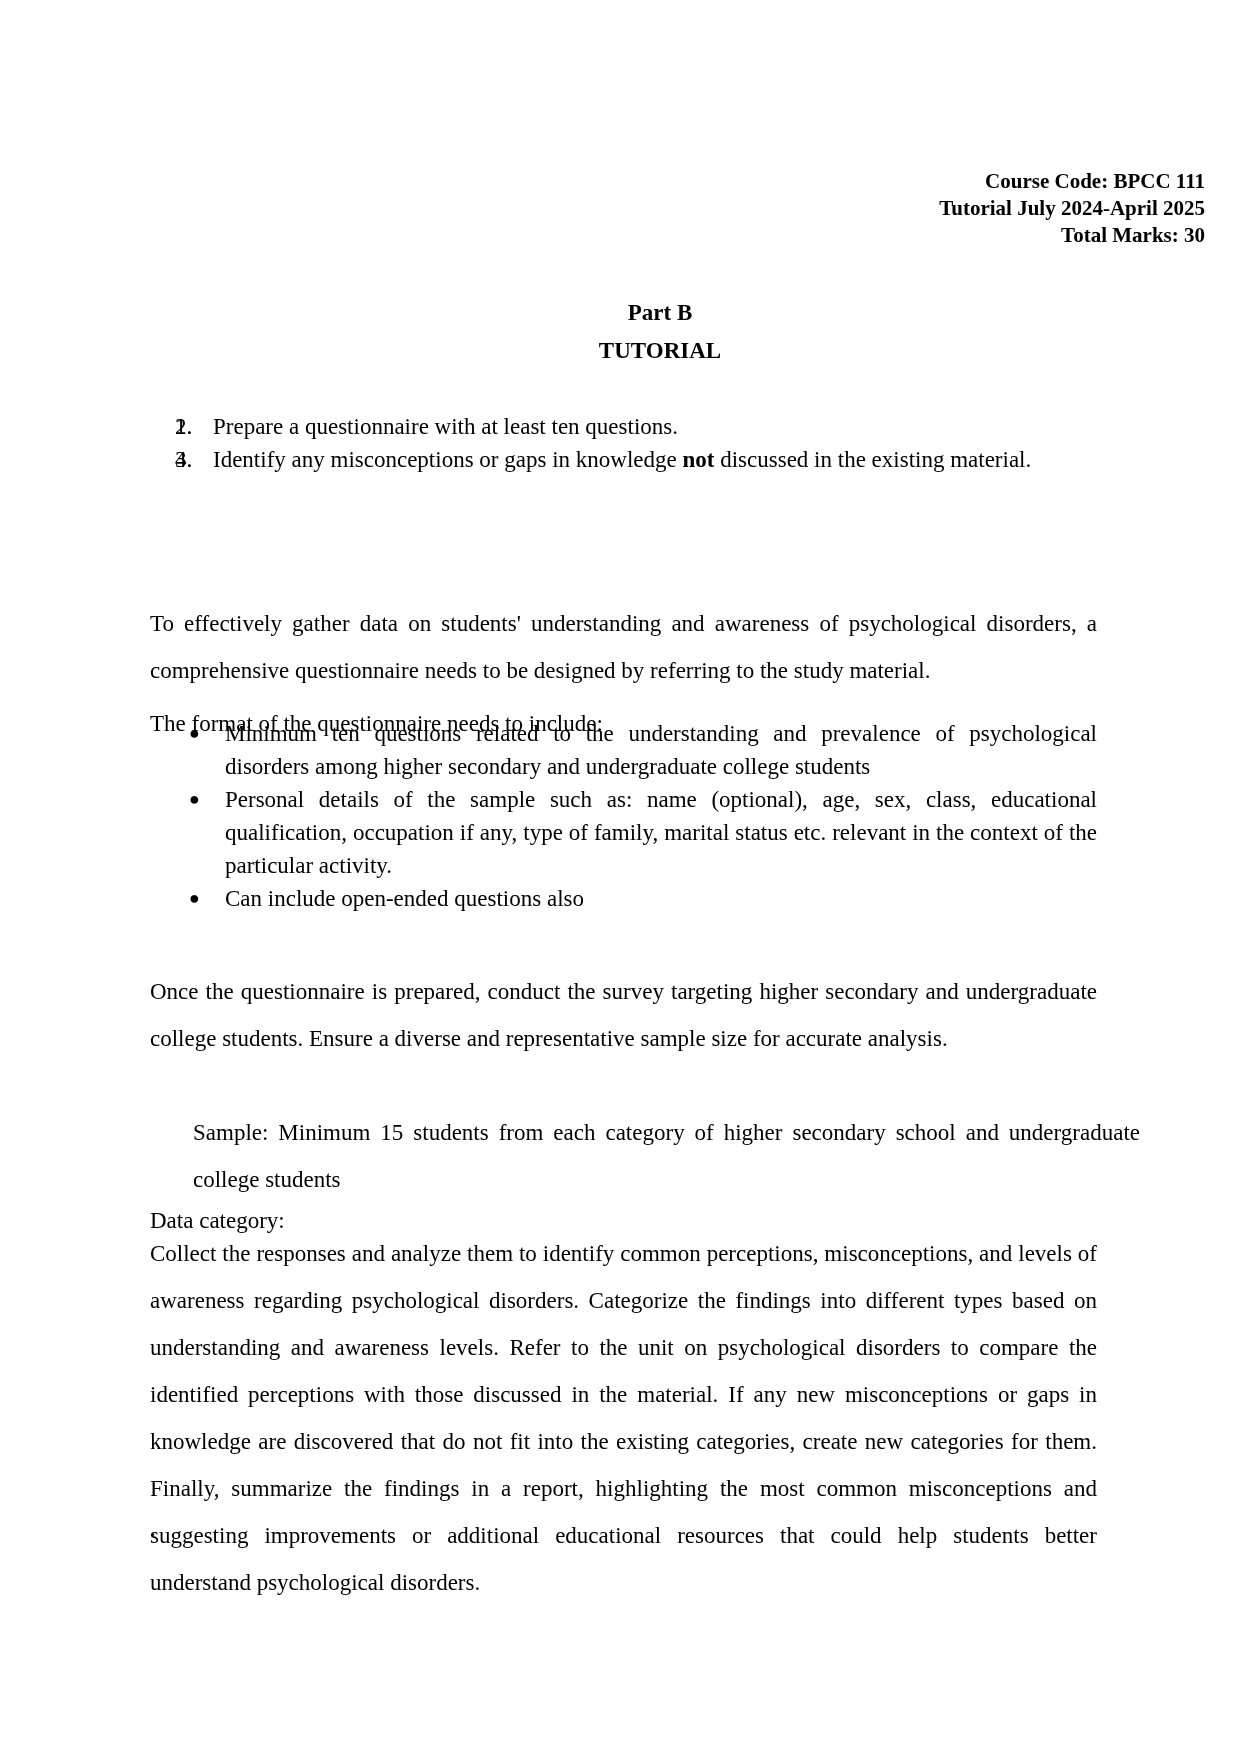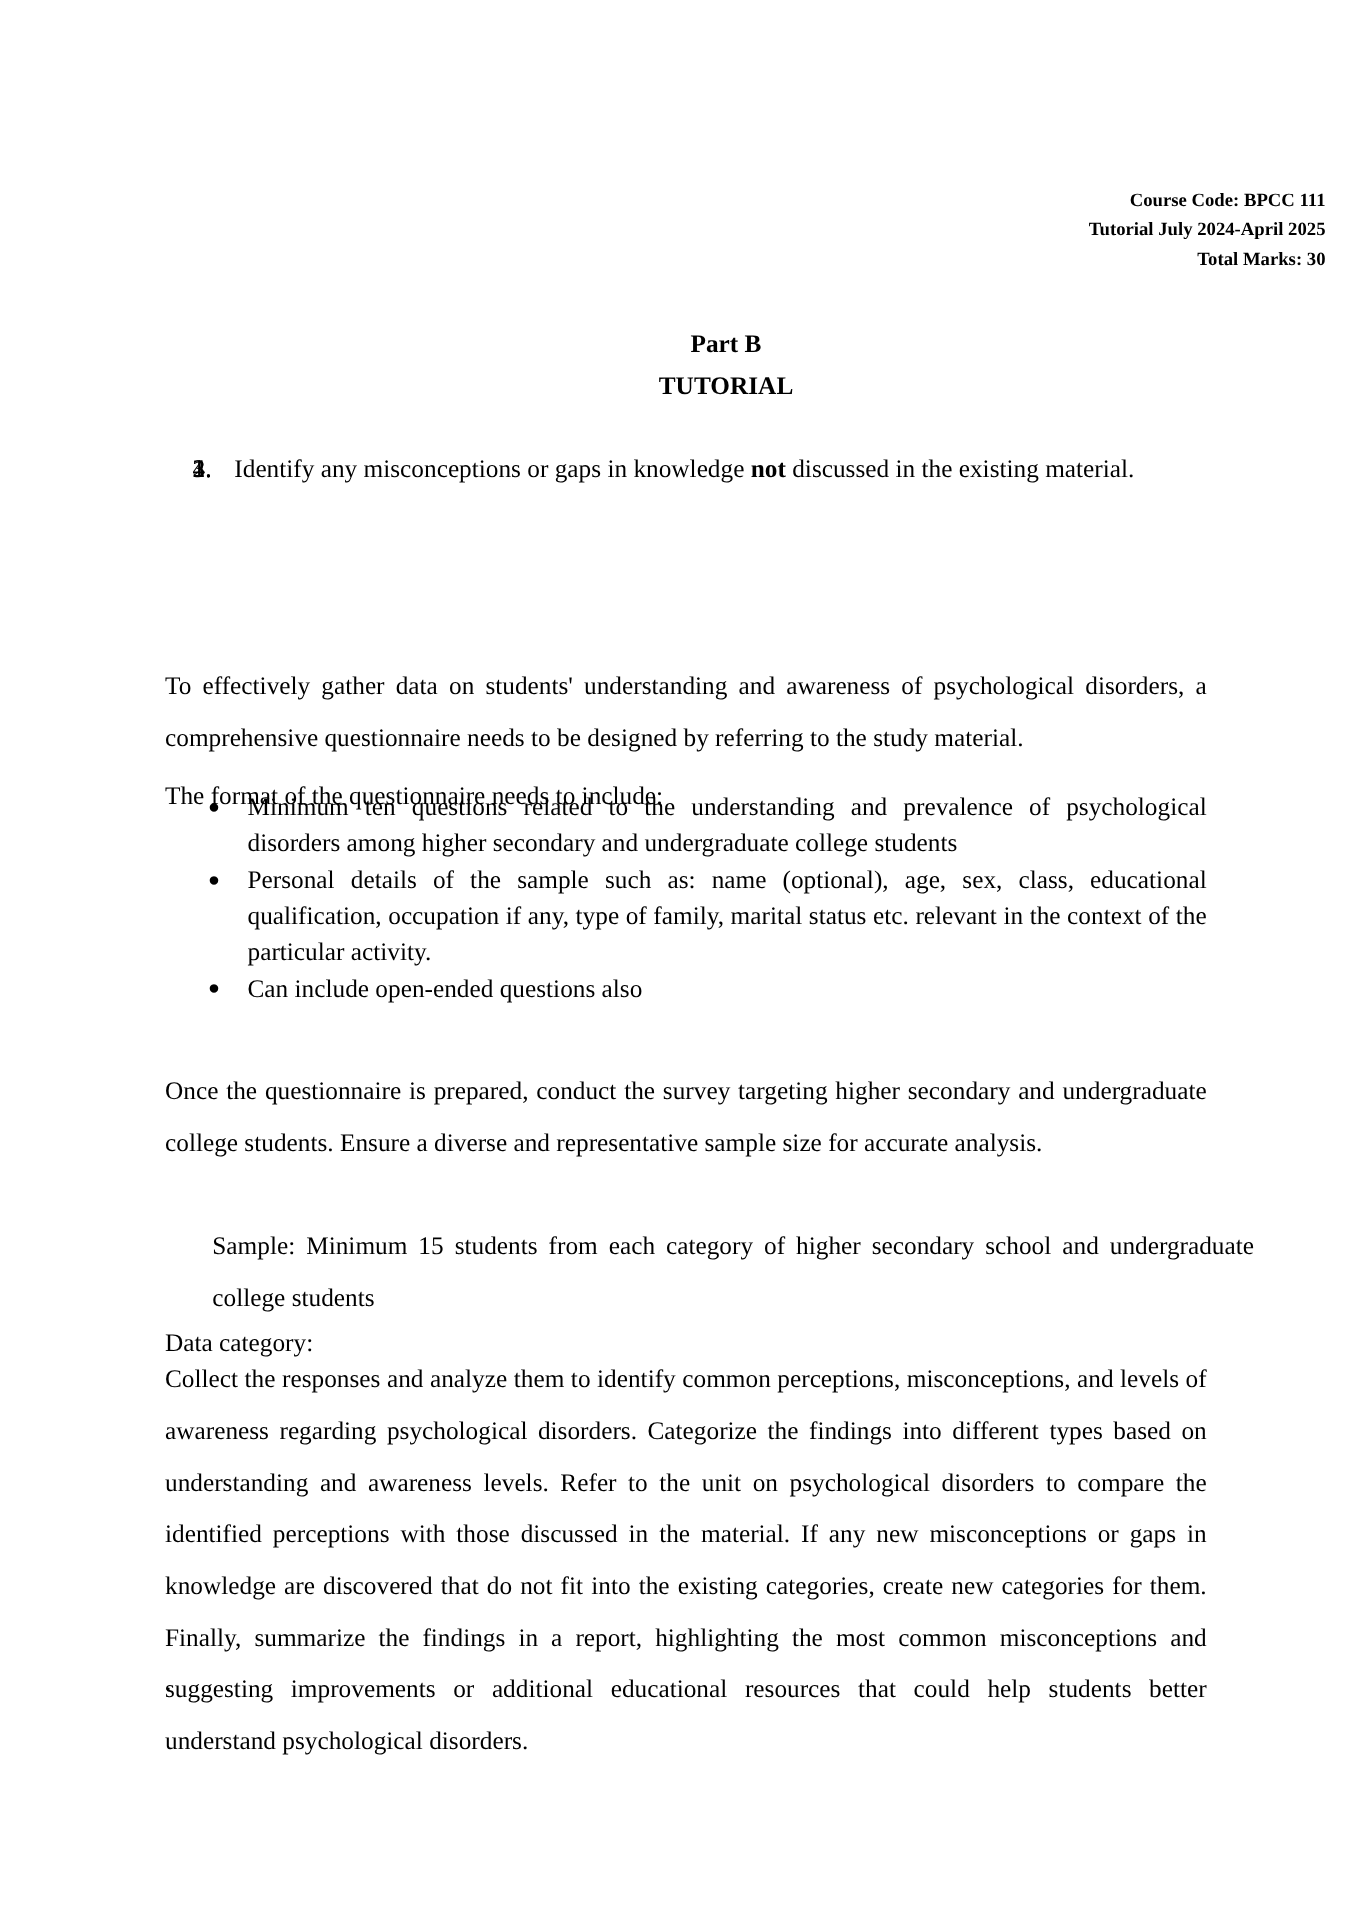--- a/index.html
+++ b/index.html
@@ -1,18 +1,18 @@
 <!DOCTYPE html>
 <html><head>
 <meta charset="utf-8">
 <style>
   html, body { margin:0; padding:0; background:#ffffff; }
   body { width:1240px; height:1755px; position:relative; overflow:hidden;
          font-family:"Liberation Serif", "DejaVu Serif", serif; color:#000; font-size:23px; }
-  .hdr { position:absolute; right:35px; top:168px; text-align:right; font-weight:bold; font-size:17px; line-height:27px; }
+  .hdr { position:absolute; right:35px; top:168px; text-align:right; font-weight:bold; font-size:21px; line-height:27px; }
   .title { position:absolute; left:0; width:1320px; text-align:center; font-weight:bold; font-size:23px; }
   .t1 { top:300px; }
   .t2 { top:338px; }
   .numlist { position:absolute; left:175px; top:410px; width:950px; line-height:33px; }
   .numlist .item { position:relative; padding-left:38px; }
   .numlist .num { position:absolute; left:0; top:0; }
   .para { position:absolute; left:150px; width:947px; line-height:47px; text-align:justify; }
   .p1 { top:600px; }
   .p2 { top:684px;margin-top:16px; }
   .bullets { position:absolute; left:185px; top:717px; width:912px; line-height:33px; }
@@ -35,20 +35,21 @@
 
 <div class="title t1">Part B</div>
 <div class="title t2">TUTORIAL</div>
 
 <div class="numlist">
   <div class="item">
     <span class="num">1.</span>
   </div>
   <div class="item">
     <span class="num">2.</span>
+    <span>Prepare a questionnaire with at least ten questions.</span>
   </div>
   <div class="item">
     <span class="num">3.</span>
   </div>
   <div class="item">
     <span class="num">4.</span>
     <span>Identify any misconceptions or gaps in knowledge </span><b>not</b><span> discussed in the existing material.</span>
   </div>
 </div>
 

